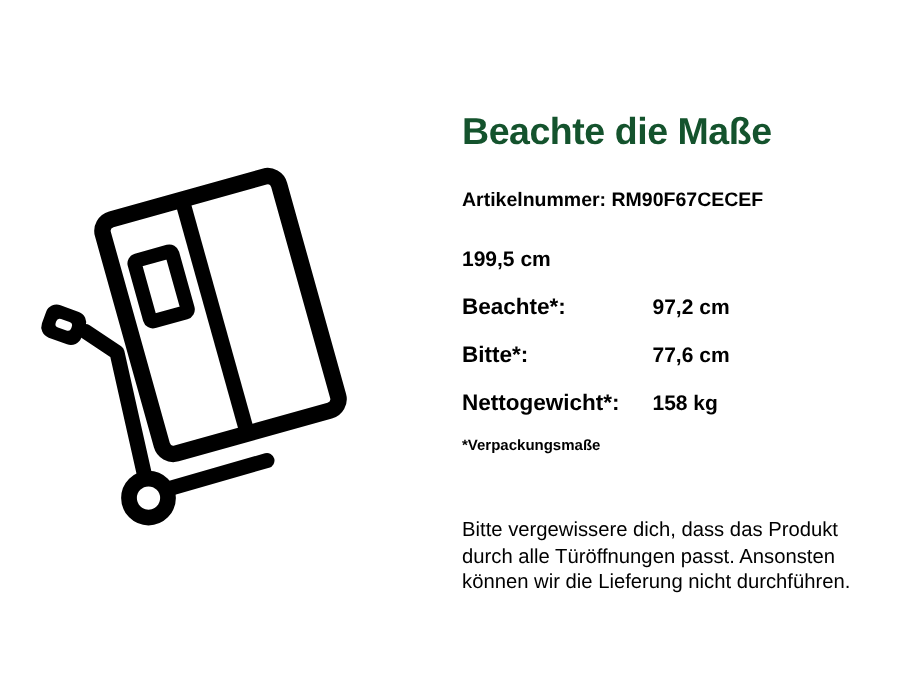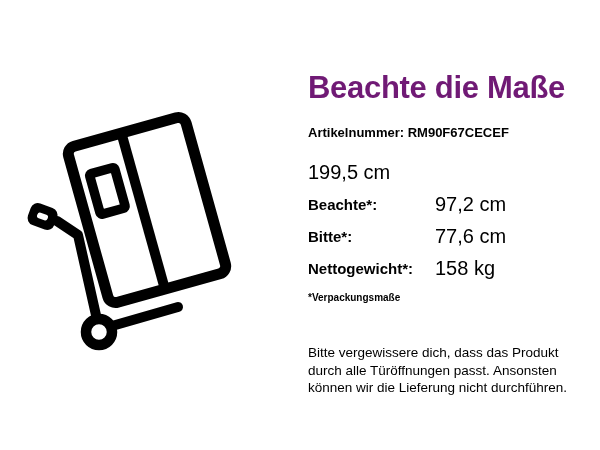--- a/index.html
+++ b/index.html
@@ -21,26 +21,26 @@
     position: absolute;
     left: 308px;
     top: 0;
     width: 276px;
   }
   .title {
     position: absolute;
     left: 0;
     top: 70px;
     margin: 0;
-    font-size: 31px;
+    font-size: 25px;
     line-height: 36px;
     font-weight: 700;
     letter-spacing: -0.3px;
     white-space: nowrap;
-    color: #701a75;
+    color: #14532d;
   }
   .artikel {
     position: absolute;
     left: 0;
     top: 125px;
     font-size: 13px;
     font-weight: 700;
     white-space: nowrap;
   }
   .spec-table {
@@ -53,22 +53,22 @@
     display: flex;
     height: 32px;
     align-items: center;
   }
   .spec-label {
     flex: 0 0 127px;
     font-size: 15px;
     font-weight: 700;
   }
   .spec-value {
-    font-size: 20px;
-    font-weight: 400;
+    font-size: 14px;
+    font-weight: 700;
   }
   .footnote {
     position: absolute;
     left: 0;
     top: 292px;
     font-size: 10px;
     font-weight: 700;
   }
   .notice {
     position: absolute;

